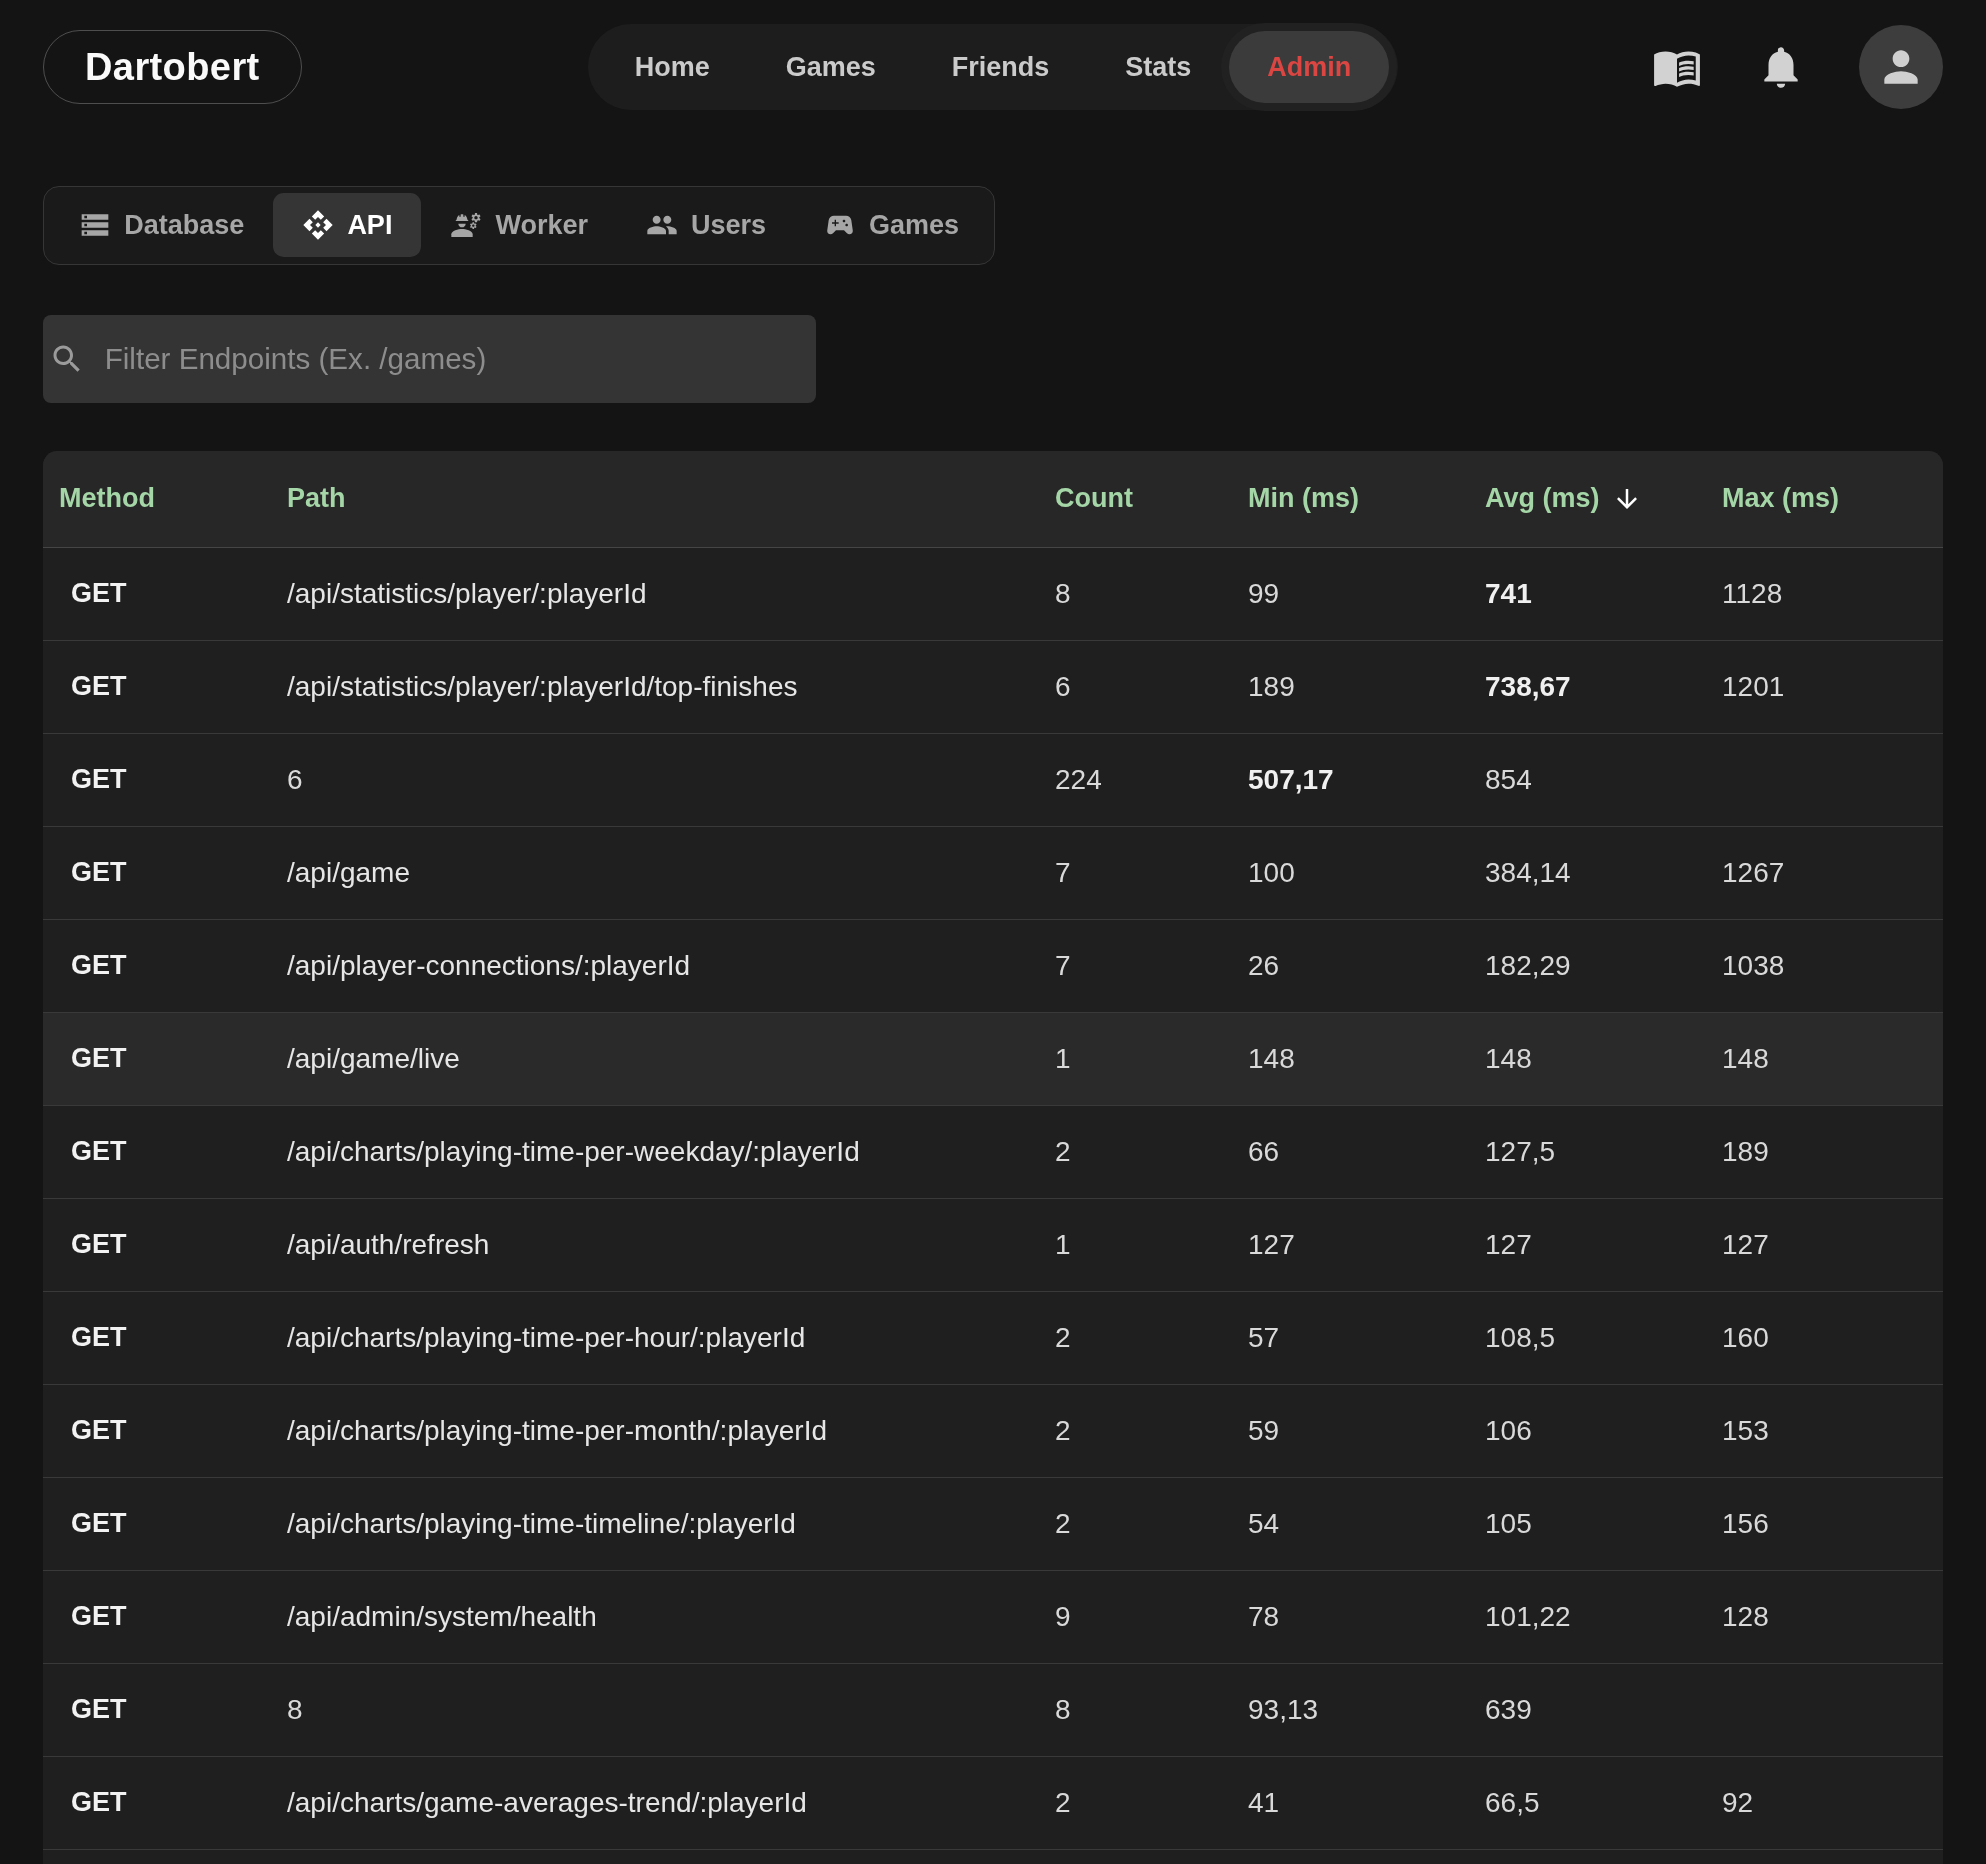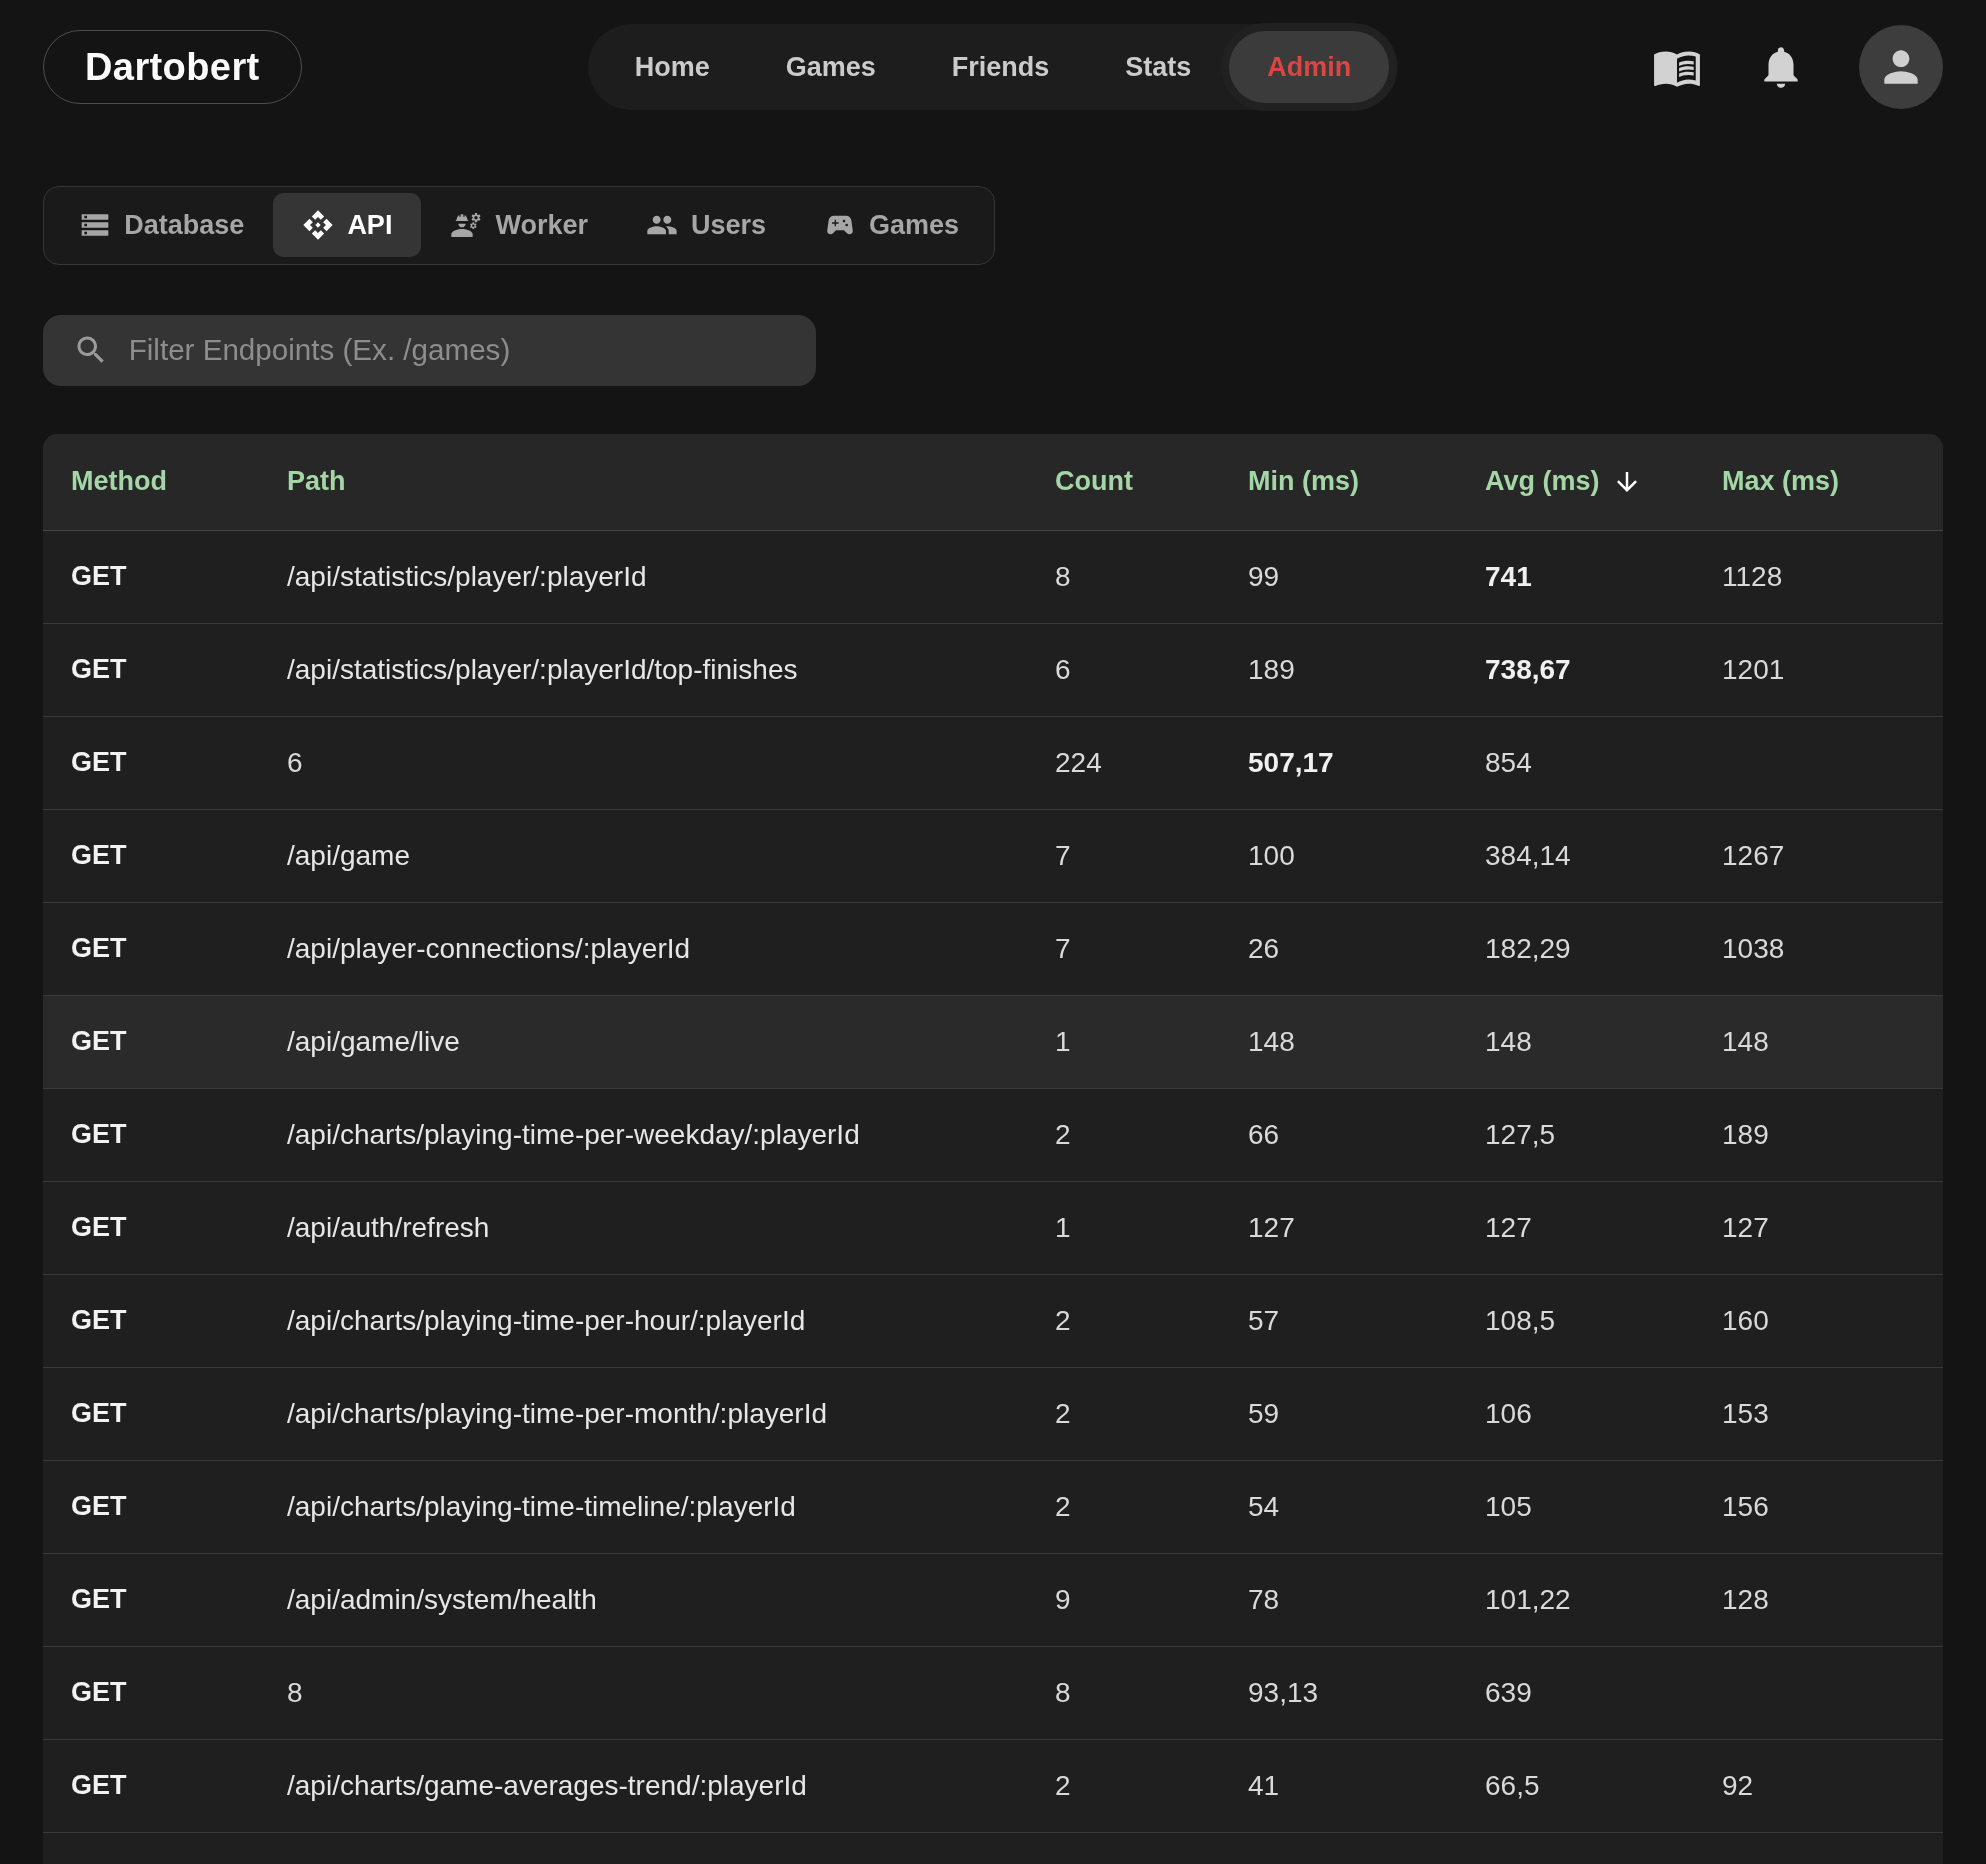--- a/index.html
+++ b/index.html
@@ -70,24 +70,24 @@
     padding:0 29px; height:64px; border-radius:10.7px;
     background:transparent; border:none; cursor:pointer;
     font-family:inherit; white-space:nowrap;
   }
   .tab svg { width:32px; height:32px; }
   .tab.active { background:#353535; color:#ffffff; }
 
   
   .search-wrap { padding:50px 43px 0 43px; }
   .search-box {
-    width:773px; height:71px;
-    background:#343434; border-radius:18px;
+    width:773px; height:88px;
+    background:#343434; border-radius:8px;
     display:flex; align-items:center;
-    padding:0 30px; gap:19.7px;
+    padding:0 6px; gap:19.7px;
   }
   .search-box svg { width:36px; height:36px; color:#9b9b9b; flex:none; }
   .search-box input {
     flex:1; background:transparent; border:none; outline:none;
     color:#e4e4e4; font-size:29.6px; font-family:inherit;
   }
   .search-box input::placeholder { color:#8d8d8d; }
 
   
   .table-wrap { padding:48px 43px 0 43px; }
@@ -102,21 +102,21 @@
   }
   .thead-row {
     height:97px; background:#272727;
     border-bottom:1.8px solid #454545;
   }
   .th {
     color:#a5d6a7; font-size:27px; font-weight:700;
     display:flex; align-items:center; gap:12.5px;
     cursor:pointer;
   }
-  .th:first-child { padding-left:28px; }
+  .th:first-child { padding-left:16px; }
   .th .sort-arrow { width:30px; height:30px; color:#ffffff; }
   .tr { height:93px; border-bottom:1.8px solid #393939; }
   .tr.highlight { background:#2a2a2a; }
   .td { font-size:28px; color:#d9d9d9; overflow:hidden; white-space:nowrap; }
   .td.method { padding-left:28px; font-weight:700; color:#f2f2f2; font-size:27px; }
   .td.path { color:#e6e6e6; }
   .td.avg.bold { font-weight:700; color:#f0f0f0; }
 </style>
 </head>
 <body>

